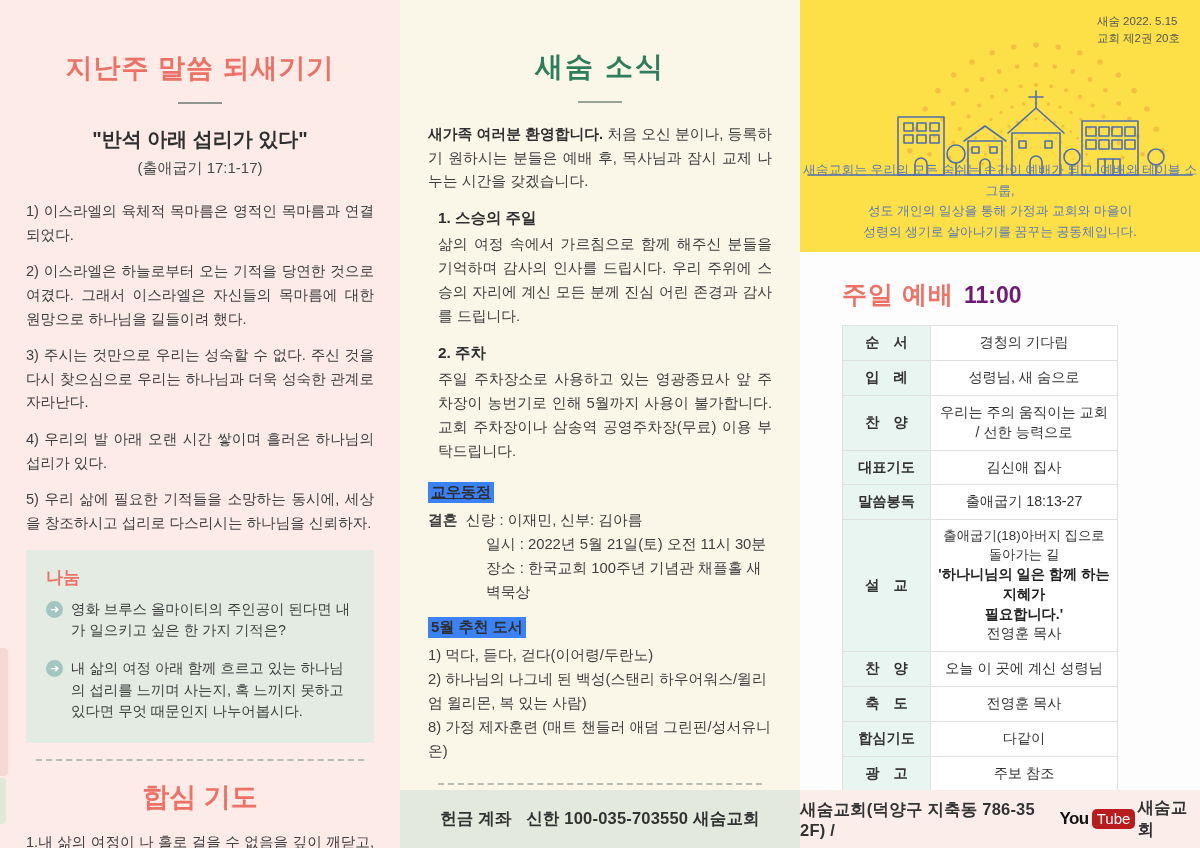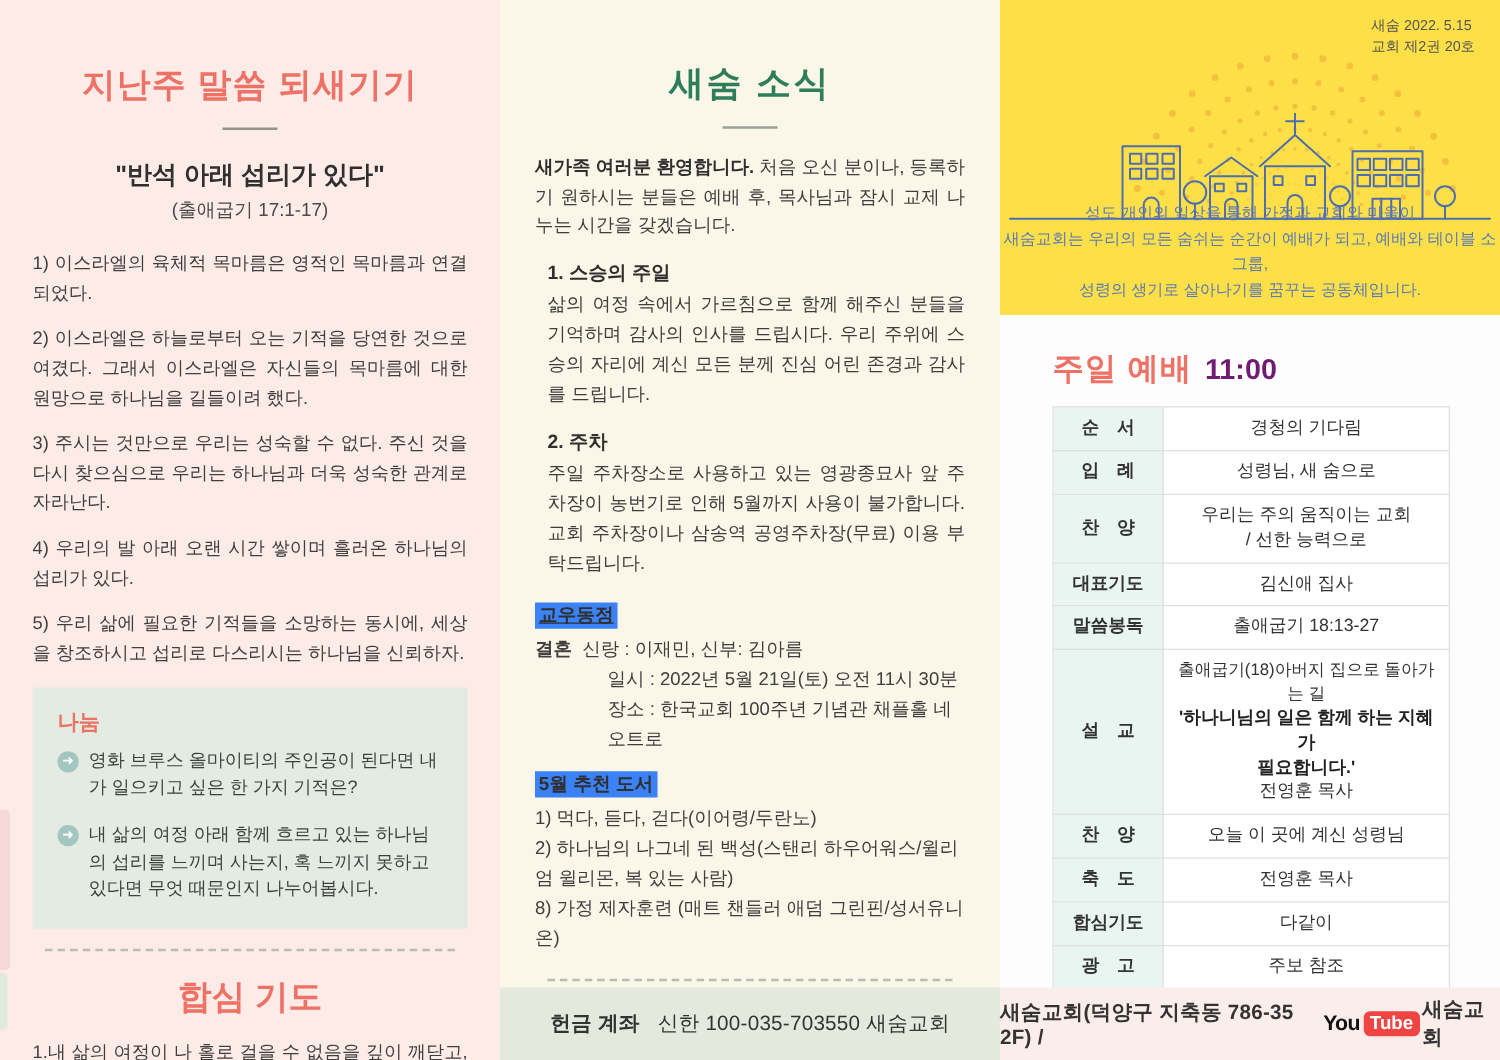--- a/index.html
+++ b/index.html
@@ -47,45 +47,45 @@
   .news-line b { color:#404040; }
   .news-indent { padding-left:58px; }
   .book-line { font-size:14.8px; color:#3e3e3e; line-height:1.62; }
 
   .guide-title { font-size:26px; font-weight:bold; text-align:center; letter-spacing:3px; margin:14px 0 12px 0; }
 
   .band { position:absolute; left:0; bottom:0; width:400px; height:58px; display:flex; align-items:center; justify-content:center; }
   .band-mid { background:#e3eadd; }
   .band-right { background:#fbeeea; }
   .band-txt { font-size:16.5px; color:#333; font-weight:600; letter-spacing:0.2px; }
-  .band-txt .num { font-weight:400; }
+  .band-txt .num { font-weight:700; }
 
   
   .r-head { height:252px; background:#fde047; position:relative; overflow:hidden; }
   .issue { position:absolute; top:13px; right:20px; text-align:left; font-size:11.5px; line-height:1.5; color:#555; }
   .skyline { position:absolute; left:0; bottom:62px; width:400px; height:175px; }
   .vision { position:absolute; left:0; bottom:10px; width:100%; text-align:center; font-size:12.8px; line-height:1.6; color:#5b79b8; }
 
   .r-body { padding:26px 40px 0 42px; }
   .svc-head { display:flex; align-items:baseline; gap:10px; margin-bottom:14px; }
   .svc-title { font-size:25px; font-weight:bold; letter-spacing:1px; }
   .svc-time { font-size:23px; font-weight:bold; color:#701a75; }
-  table.svc { border-collapse:collapse; width:318px; background:#fff; }
+  table.svc { border-collapse:collapse; width:276px; background:#fff; }
   table.svc td { border:1px solid #e0e0e0; font-size:14.2px; color:#333; padding:7px 6px; text-align:center; line-height:1.4; }
   table.svc td.lbl { width:88px; background:#e9f5f0; font-weight:600; }
   table.svc .sermon-sub { font-size:13.4px; }
   table.svc .sermon-bold { font-weight:bold; color:#222; }
 
   .dawn-head { display:flex; align-items:baseline; gap:8px; margin:20px 0 12px 0; }
   .dawn-title { font-size:24px; font-weight:bold; letter-spacing:1px; }
   .dawn-sub { font-size:12.8px; color:#3a3a3a; font-weight:600; }
 
   .yt { display:inline-flex; margin:0 2px; }
   .yt-you { font-weight:bold; color:#111; font-size:17px; letter-spacing:-0.5px; }
-  .yt-tube { background:#ef4444; color:#fff; font-weight:bold; font-size:15px; border-radius:5px; padding:1px 5px 2px 5px; margin-left:3px; }
+  .yt-tube { background:#b91c1c; color:#fff; font-weight:normal; font-size:15px; border-radius:5px; padding:1px 5px 2px 5px; margin-left:3px; }
 
   
   .edge-deco1 { position:absolute; left:-6px; top:648px; width:14px; height:128px; background:#f6d9d4; border-radius:4px; }
   .edge-deco2 { position:absolute; left:-8px; top:778px; width:14px; height:46px; background:#e0ead9; border-radius:4px; }
 </style>
 </head>
 <body>
 
 <div class="page">
 
@@ -136,21 +136,21 @@
     </div>
 
     <div class="mid-sec">
       <div class="mid-sec-title">2. 주차</div>
       <div class="mid-sec-body">주일 주차장소로 사용하고 있는 영광종묘사 앞 주차장이 농번기로 인해 5월까지 사용이 불가합니다. 교회 주차장이나  삼송역 공영주차장(무료) 이용 부탁드립니다.</div>
     </div>
 
     <span class="hl u">교우동정</span>
     <div class="news-line"><b>결혼</b>&nbsp;&nbsp;<span>신랑 : 이재민,  신부: 김아름</span></div>
     <div class="news-line news-indent">일시 : 2022년 5월 21일(토) 오전 11시 30분</div>
-    <div class="news-line news-indent">장소 : 한국교회 100주년 기념관 채플홀 네오트로</div>
+    <div class="news-line news-indent">장소 : 한국교회 100주년 기념관 채플홀 새벽묵상</div>
 
     <span class="hl" style="margin-top:12px;">5월 추천 도서</span>
     <div class="book-line">1) 먹다, 듣다, 걷다(이어령/두란노)</div>
     <div class="book-line">2) 하나님의 나그네 된 백성(스탠리 하우어워스/윌리엄 윌리몬, 복 있는 사람)</div>
     <div class="book-line">8) 가정 제자훈련 (매트 챈들러 애덤 그린핀/성서유니온)</div>
 
     <div class="dash-rule" style="margin-top:20px;"></div>
 
     <div class="guide-title green">예배 안내</div>
 
@@ -334,22 +334,22 @@
             <rect x="325" y="125" width="10" height="9"></rect>
           <rect x="298" y="144" width="22" height="16"></rect>
             <line x1="305" y1="144" x2="305" y2="160"></line>
             <line x1="313" y1="144" x2="313" y2="160"></line>
 
           <line x1="356" y1="160" x2="356" y2="150"></line>
           <circle cx="356" cy="142" r="8"></circle>
         </g>
       </svg>
       <div class="vision">
+        <div>새숨교회는 우리의 모든 숨쉬는 순간이 예배가 되고, 예배와 테이블 소그룹,</div>
         <div>성도 개인의 일상을 통해 가정과 교회와 마을이</div>
-        <div>새숨교회는 우리의 모든 숨쉬는 순간이 예배가 되고, 예배와 테이블 소그룹,</div>
         <div>성령의 생기로 살아나기를 꿈꾸는 공동체입니다.</div>
       </div>
     </div>
 
     <div class="r-body">
       <div class="svc-head">
         <span class="svc-title coral">주일 예배</span>
         <span class="svc-time">11:00</span>
       </div>
 

